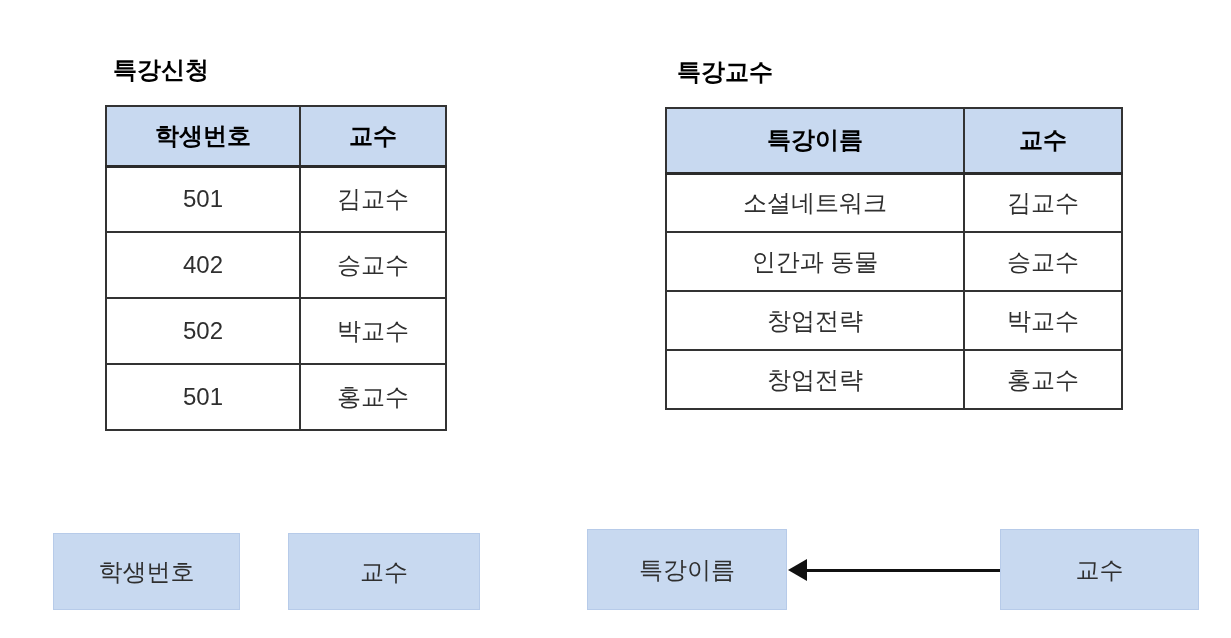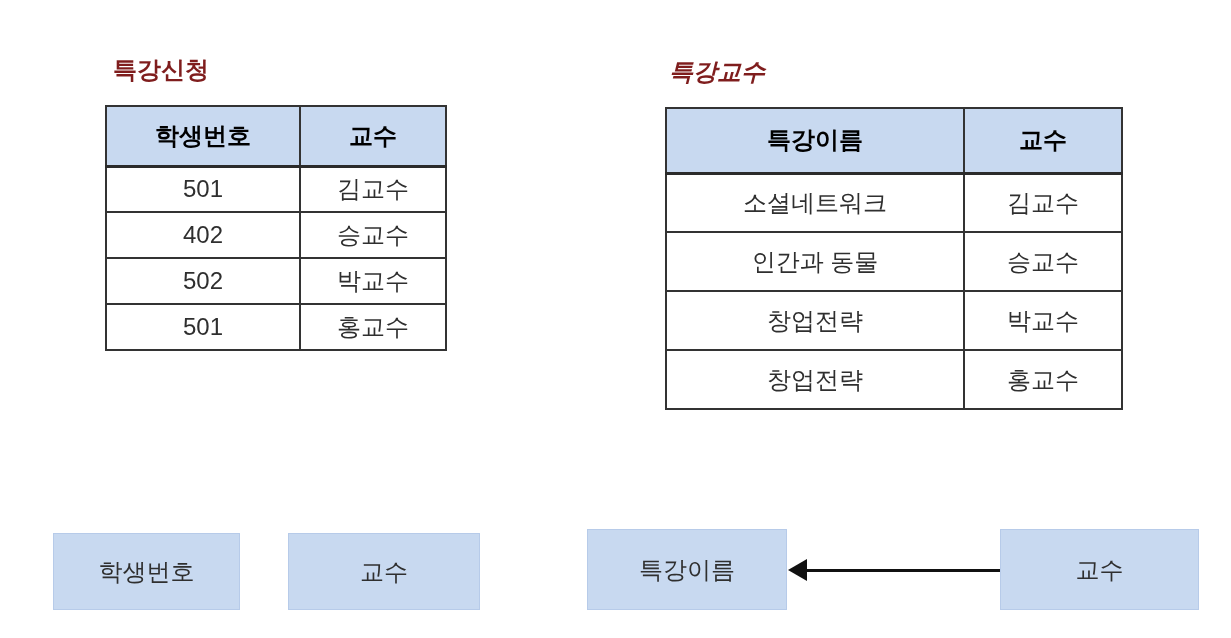--- a/index.html
+++ b/index.html
@@ -10,25 +10,25 @@
     background:#ffffff;
     font-family:"Liberation Sans", sans-serif;
     overflow:hidden;
   }
 
   .table-group { position:absolute; }
   .group-left  { left:105px; top:55px; }
   .group-right { left:665px; top:57px; }
 
   .table-title {
-    font-size:24px; font-weight:bold; color:#7f1d1d;
+    font-size:24px; font-weight:bold; color:#000000;
     line-height:30px; margin:0 0 20px 8px;
     white-space:nowrap;
   }
-  .group-right .table-title { margin-left:4px;font-style:italic; }
+  .group-right .table-title { margin-left:12px; }
 
   table.data-table {
     border-collapse:collapse;
     table-layout:fixed;
     background:#fff;
   }
   .data-table th, .data-table td {
     text-align:center; vertical-align:middle;
     border:2px solid #333333;
     padding:0;
@@ -36,21 +36,21 @@
   }
   .data-table th {
     background:#c8d9f0;
     font-size:24px; font-weight:bold; color:#000;
     border-bottom:3px solid #2b2b2b;
   }
   .data-table td { font-size:24px; color:#2f2f2f; }
 
   .t-left  { width:342px; }
   .t-left  thead tr { height:60px; }
-  .t-left  tbody tr { height:46px; }
+  .t-left  tbody tr { height:66px; }
 
   .t-right { width:458px; }
   .t-right thead tr { height:65px; }
   .t-right tbody tr { height:59px; }
 
   .attr-box {
     position:absolute;
     background:#c8d9f0;
     border:1px solid #b7cbe9;
     box-sizing:border-box;

